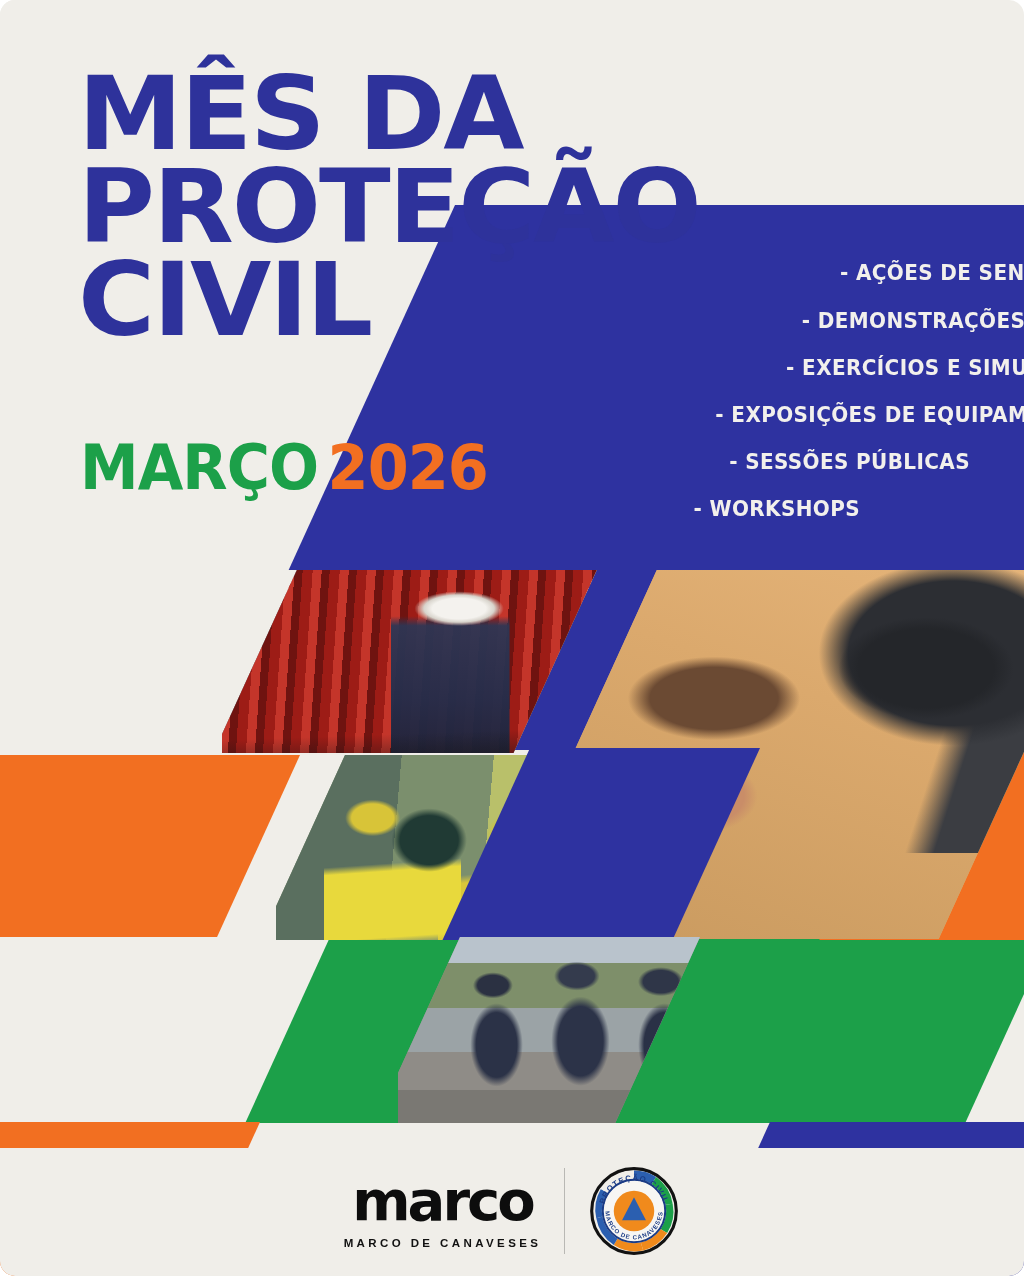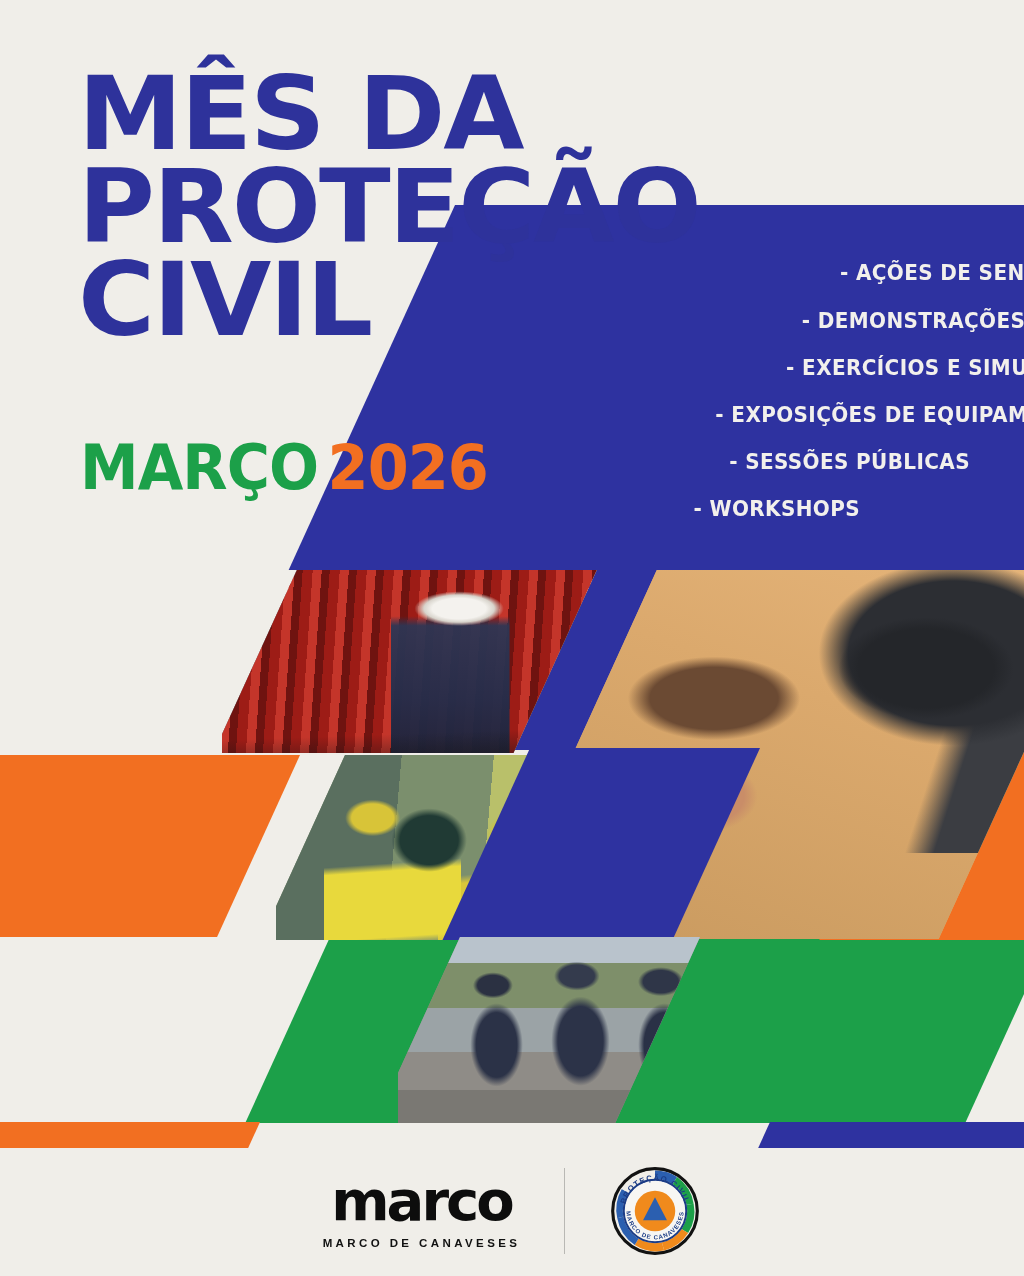--- a/index.html
+++ b/index.html
@@ -4,20 +4,21 @@
 <style>
   * { margin:0; padding:0; box-sizing:border-box; }
   html,body { background:#ffffff; }
   body { font-family:"Liberation Sans", sans-serif; }
 
   #poster{
     position:relative;
     width:1024px; height:1276px;
     background:#F0EEE9;
     overflow:hidden;
+    border-radius:15px;
   }
 
   
   .band{
     position:absolute;
     transform:skewX(-24.5deg);
     transform-origin:top left;
   }
 
   
@@ -148,21 +149,21 @@
       radial-gradient(ellipse 9% 28% at 73% 58%, #2a3146 0 62%, rgba(0,0,0,0) 80%),
       linear-gradient(180deg,#b9c3cc 0 14%, #7e8f6a 14% 38%, #9ba3a6 38% 62%, #8f8c87 62% 82%, #7a7873 82% 100%);
     background-color:#8f8c87;
   }
 
   
   #footer{
     position:absolute;
     left:0; bottom:0; width:100%; height:130px;
     z-index:60;
-    display:flex; align-items:center; justify-content:center; gap:44px;
+    display:flex; align-items:center; justify-content:center; gap:23px;
   }
   #marco-logo{ text-align:center; }
   #marco-word{
     font-family:"DejaVu Sans", sans-serif;
     font-weight:bold;
     font-size:56px;
     color:#0D0D0D;
     letter-spacing:-3px;
     line-height:1;
     text-transform:lowercase;

